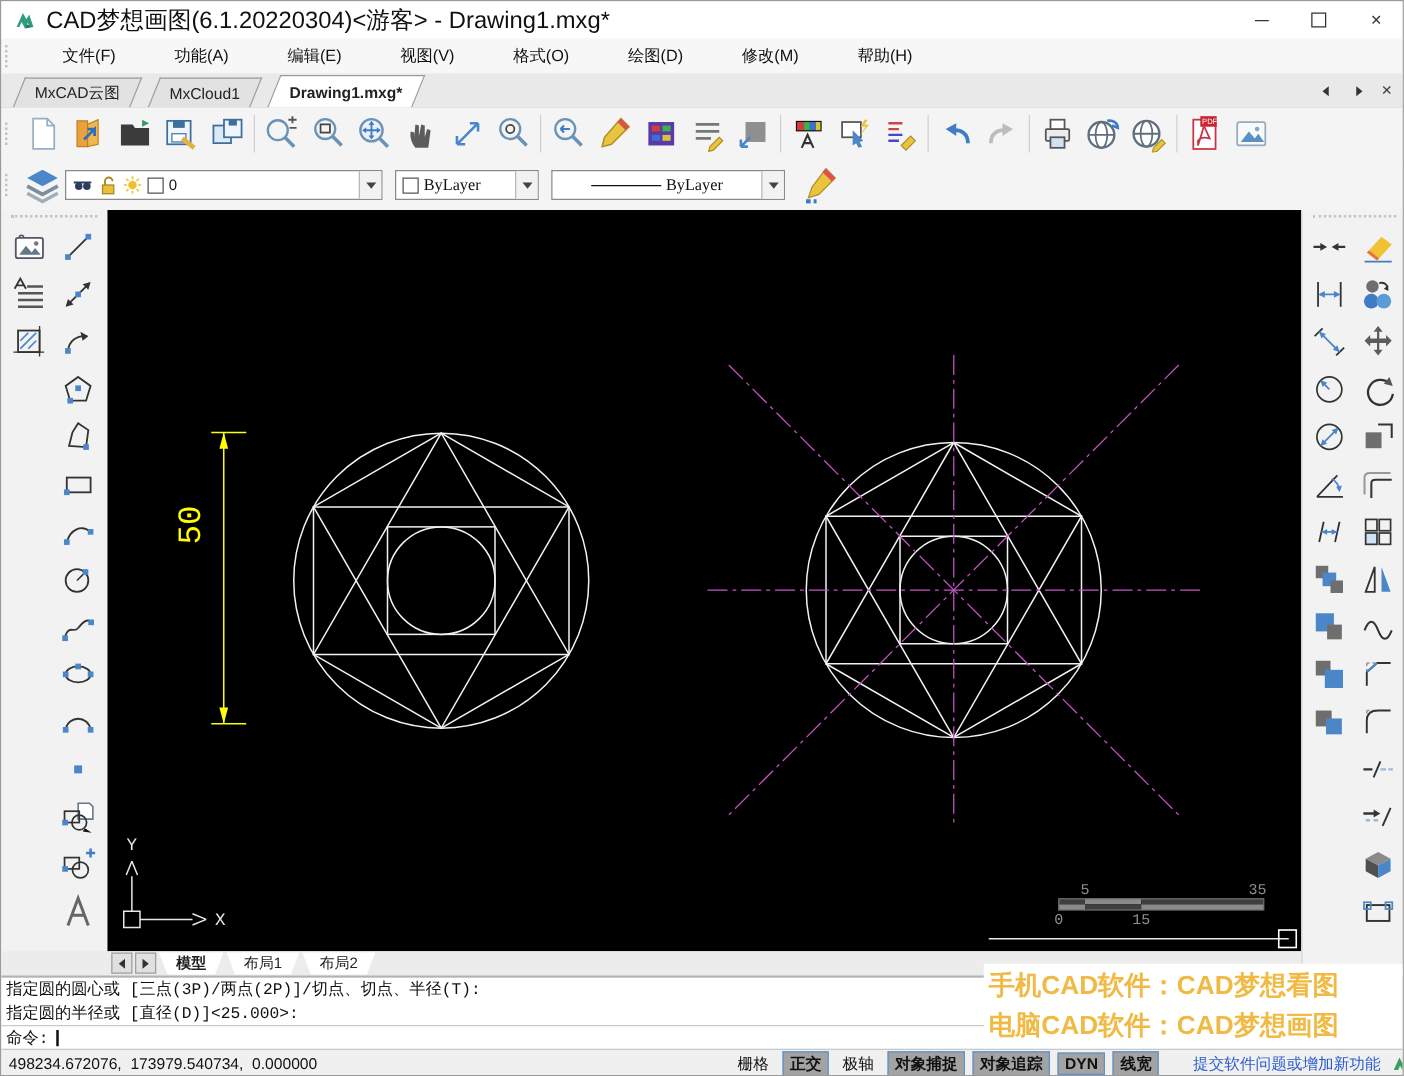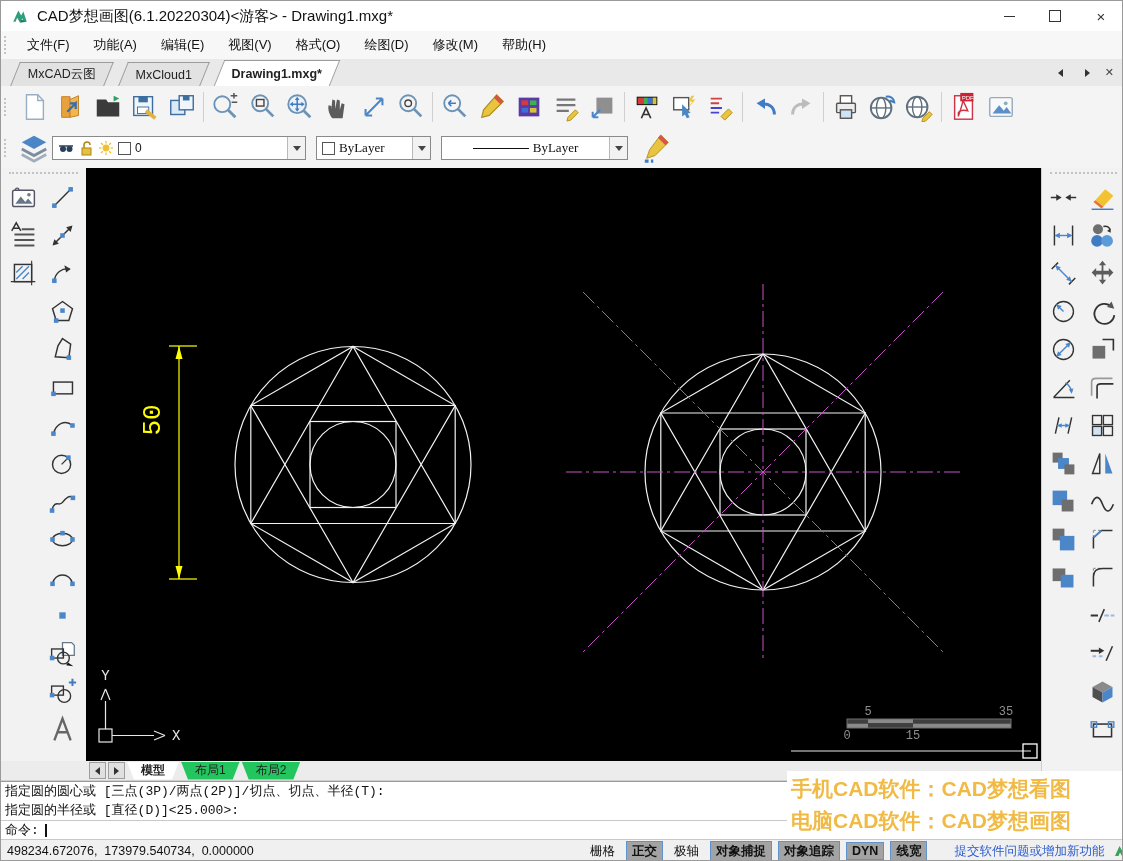--- a/index.html
+++ b/index.html
@@ -3,28 +3,28 @@
 <meta charset="utf-8">
 <style>
   html,body{margin:0;padding:0;background:#888;}
   #app{position:relative;width:1123px;height:861px;background:#f0f0f0;
        font-family:"Liberation Sans","DejaVu Sans",sans-serif;overflow:hidden;
        box-sizing:border-box;border:1px solid #9a9a9a;}
   .abs{position:absolute;}
   
   #titlebar{left:0;top:0;width:1123px;height:30px;background:#ffffff;display:flex;align-items:center;border-bottom:1px solid #e6e6e6;}
   #titlebar .appicon{margin:0 8px 0 10px;width:18px;height:18px;}
-  #titlebar .title{font-size:15px;color:#111;}
+  #titlebar .title{font-size:19px;color:#111;}
   .wctrls{margin-left:auto;display:flex;height:30px;}
   .wbtn{width:46px;height:30px;display:flex;align-items:center;justify-content:center;color:#333;}
   .glyph-min{width:11px;height:1px;background:#333;}
   .glyph-max{width:10px;height:10px;border:1px solid #333;}
   .glyph-close{font-size:15px;line-height:1;}
   
-  #menubar{left:0;top:30px;width:1123px;height:28px;background:#f7f7f7;display:flex;align-items:center;border-bottom:1px solid #e0e0e0;}
+  #menubar{left:0;top:30px;width:1123px;height:28px;background:#f7f7f7;display:flex;align-items:center;border-bottom:1px solid #e0e0e0;gap:23px;}
   .vgrip{width:5px;height:18px;border-left:2px dotted #c3c3c3;margin:0 4px 0 3px;}
   .mitem{padding:4px 12px;font-size:13px;color:#111;}
   
   #tabbar{left:0;top:58px;width:1123px;height:27px;background:#e9e9e9;border-bottom:1px solid #b5b5b5;display:flex;align-items:flex-end;}
   .dtab{height:23px;margin-left:14px;display:flex;align-items:center;padding:0 12px;
         transform:skewX(-22deg);border:1px solid #9c9c9c;border-bottom:none;background:#e2e2e2;}
   .dtab span{transform:skewX(22deg);font-size:12.5px;color:#222;white-space:nowrap;}
   .dtab.active{background:#ffffff;height:25px;}
   .dtab.active span{font-weight:bold;}
   #tabctrl{margin-left:auto;display:flex;align-items:center;gap:10px;padding-right:10px;height:100%;}
@@ -47,21 +47,21 @@
   .hgrip{height:3px;border-top:2px dotted #c3c3c3;margin:4px 8px 2px 8px;}
   .pcol{position:absolute;top:10px;display:flex;flex-direction:column;}
   .pbtn{width:36px;height:38px;display:flex;align-items:center;justify-content:center;}
   
   #canvas{left:85px;top:167px;width:955px;height:593px;background:#000;}
   
   #sheetbar{left:0;top:760px;width:1040px;height:20px;background:#ececec;display:flex;align-items:center;font-size:12px;border-bottom:1px solid #d0d0d0;}
   .snav{width:15px;height:15px;background:#e0e0e0;border:1px solid #9e9e9e;display:flex;align-items:center;justify-content:center;margin-left:2px;}
   .tri-l{width:0;height:0;border-top:4px solid transparent;border-bottom:4px solid transparent;border-right:5px solid #333;}
   .tri-r{width:0;height:0;border-top:4px solid transparent;border-bottom:4px solid transparent;border-left:5px solid #333;}
-  .stab{height:18px;display:flex;align-items:center;padding:0 14px;margin-left:2px;background:#22c55e;
+  .stab{height:18px;display:flex;align-items:center;padding:0 14px;margin-left:2px;background:#ffffff;
         clip-path:polygon(0 0,100% 0,calc(100% - 7px) 100%,7px 100%);color:#222;}
   .stab.active{background:#ffffff;font-weight:bold;}
   .stab.active span{}
   
   #cmdline{left:0;top:780px;width:928px;height:58px;background:#ffffff;border-top:1px solid #9a9a9a;
            font-family:"Liberation Mono","DejaVu Sans Mono",monospace;font-size:13px;color:#111;}
   #cmdline .cline{height:19px;line-height:19px;padding-left:4px;white-space:pre;}
   #cmdline .hist{border-bottom:1px solid #c9c9c9;}
   .caret{display:inline-block;width:2px;height:13px;background:#111;margin-left:6px;vertical-align:middle;}
   

